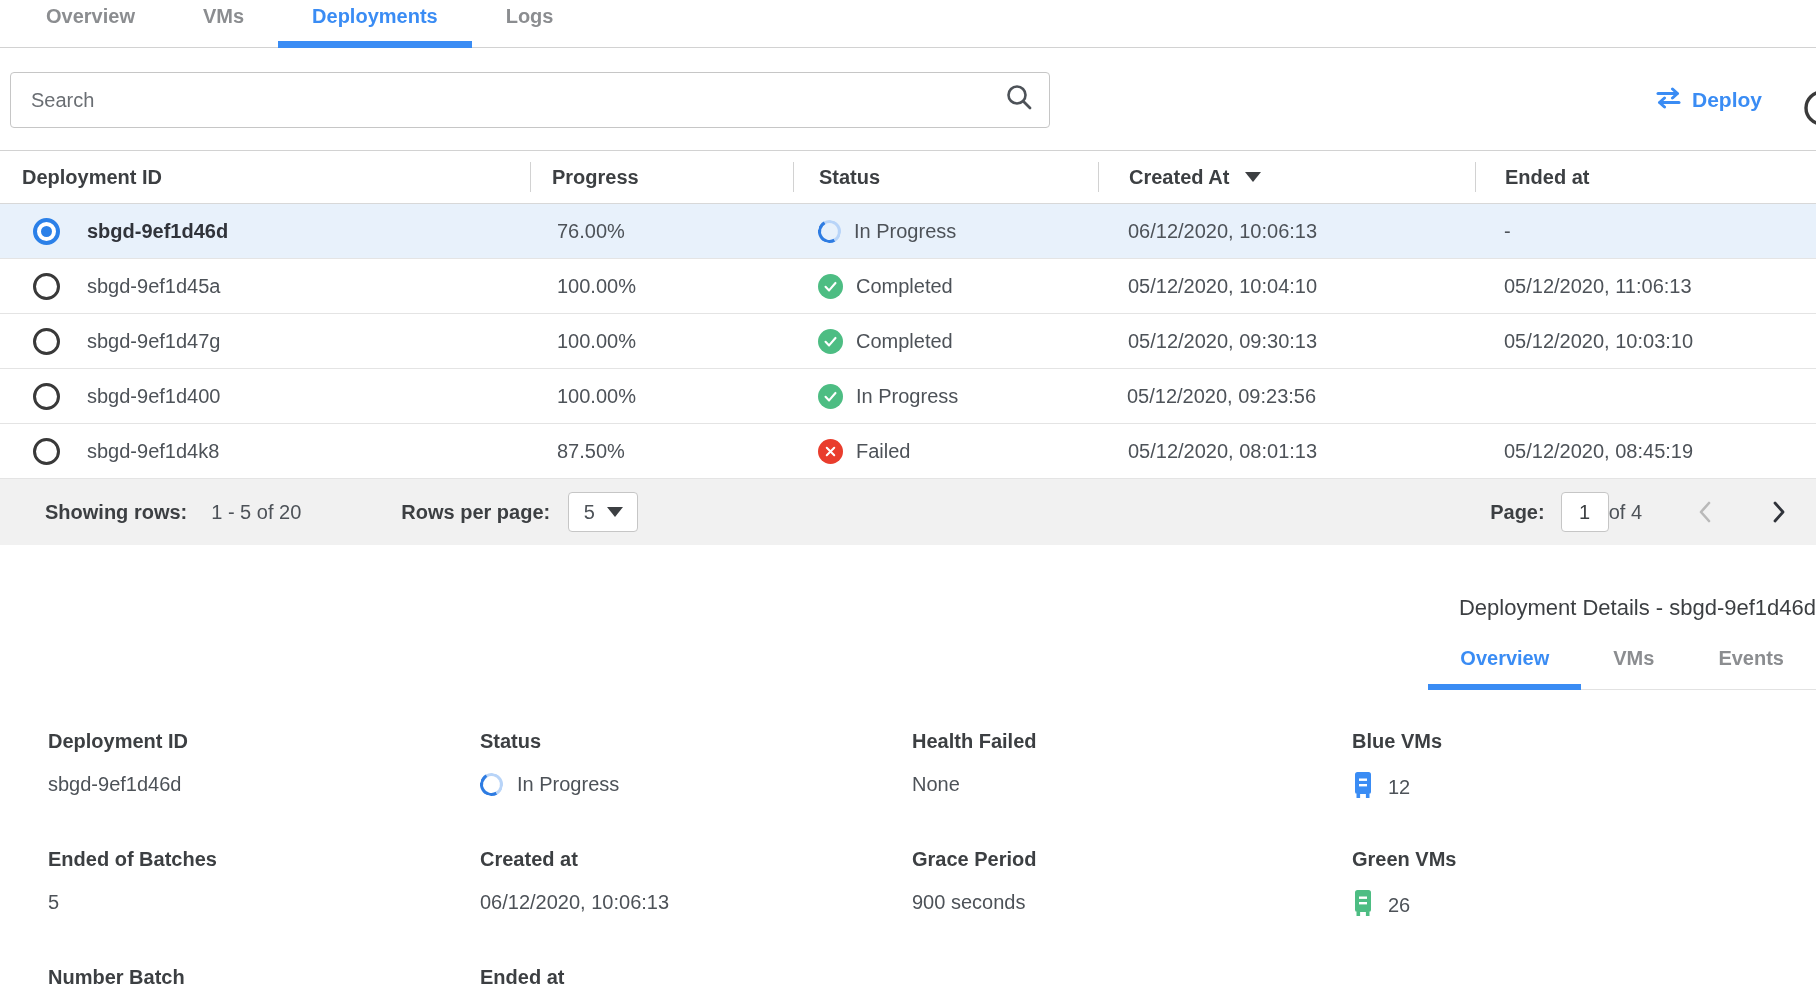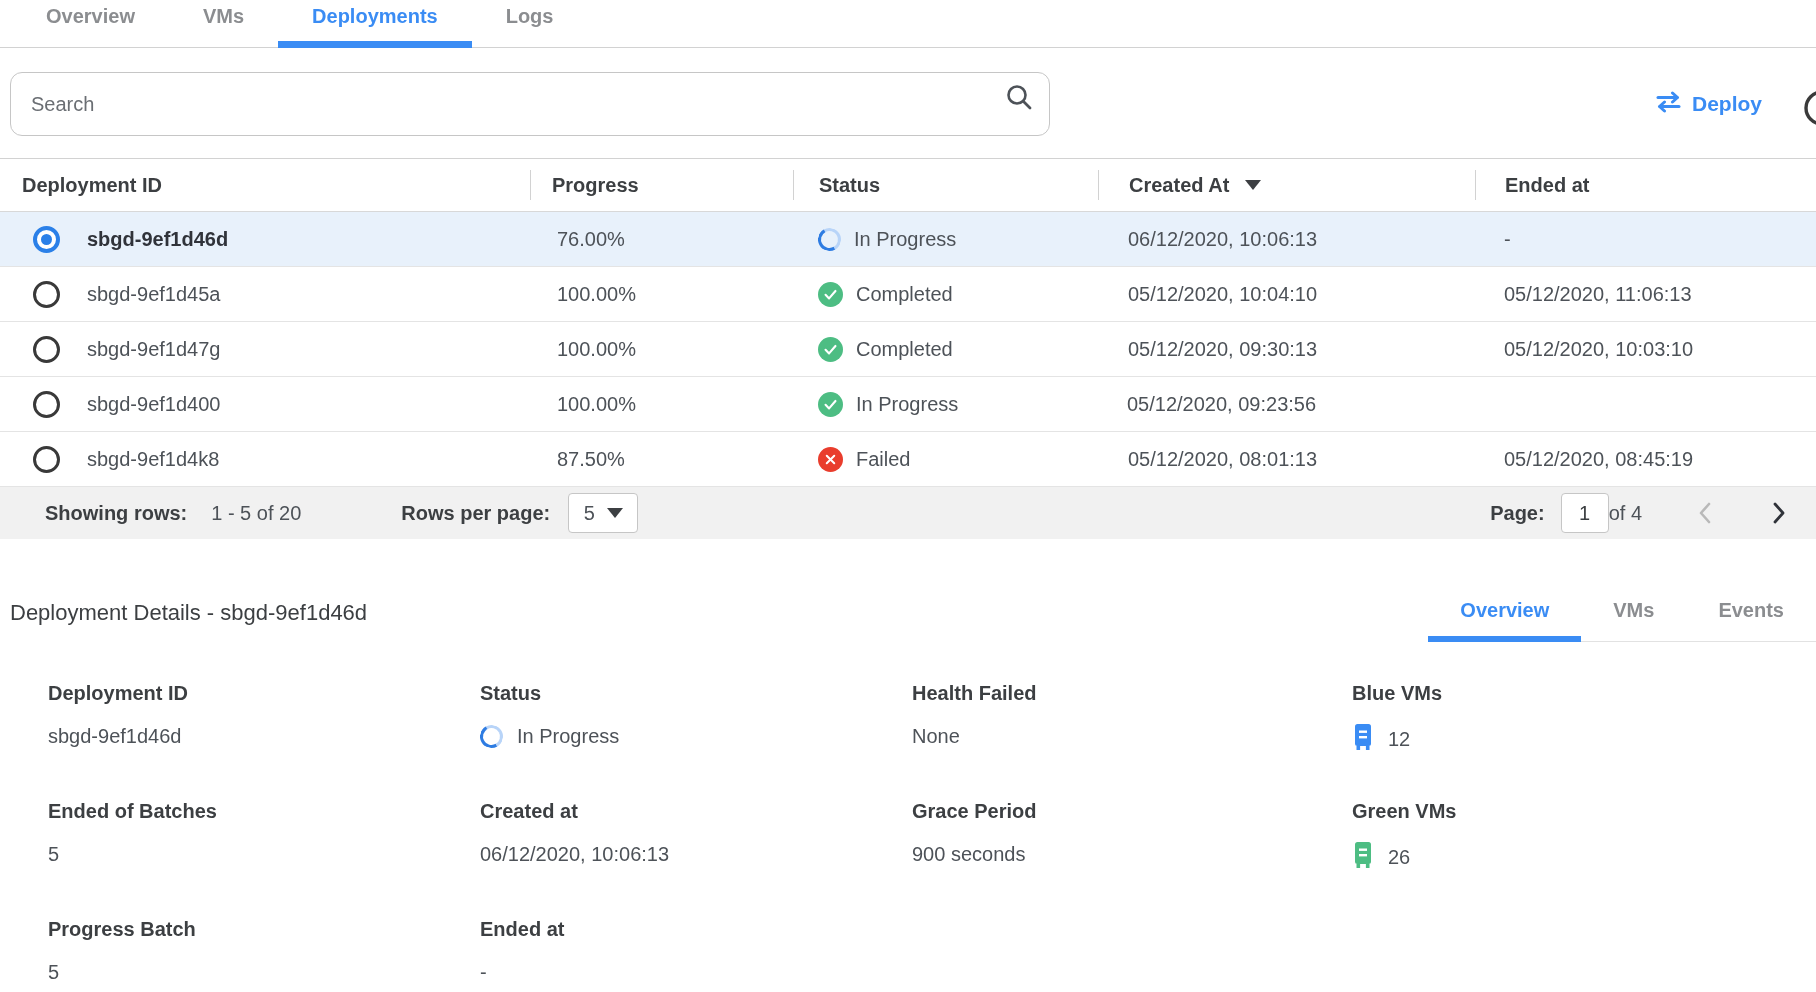--- a/index.html
+++ b/index.html
@@ -7,21 +7,21 @@
     font-family:"Liberation Sans", sans-serif; color:#3c3f42; }
 
   
   .top-tabs { display:flex; align-items:flex-end; height:48px; border-bottom:1px solid #d2d2d2; padding-left:12px; }
   .tab { padding:12px 34px 13px 34px; font-size:20px; font-weight:bold; color:#8b8d90; cursor:pointer; border-bottom:7px solid transparent; margin-bottom:-1px; }
   .tab.active { color:#3a8cf4; border-bottom-color:#3a8cf4; }
 
   
   .toolbar { display:flex; align-items:center; padding:24px 10px 22px 10px; }
   .search-wrap { position:relative; width:1040px; }
-  .search-input { width:1040px; height:64px; border:1px solid #c6c6c6; border-radius:12px;
+  .search-input { width:1040px; height:56px; border:1px solid #c6c6c6; border-radius:4px;
     font-size:20px; color:#3c3f42; padding:0 60px 0 20px; outline:none;
     font-family:"Liberation Sans", sans-serif; }
   .search-input::placeholder { color:#6a6e73; }
   .search-icon { position:absolute; right:16px; top:11px; }
   .deploy-btn { display:flex; align-items:center; gap:10px; margin-left:auto; margin-right:44px;
     color:#3a8cf4; font-size:21px; font-weight:bold; cursor:pointer; }
   .refresh-wrap { position:absolute; left:1798px; top:86px; width:18px; height:44px; overflow:hidden; }
 
   
   .tbl { border-top:1px solid #d2d2d2; }
@@ -45,36 +45,36 @@
   .radio.sel { border:4px solid #2b80e8; }
   .radio.sel::after { content:""; position:absolute; left:50%; top:50%; width:11px; height:11px;
     margin:-5.5px 0 0 -5.5px; border-radius:50%; background:#2b80e8; }
 
   .spinner { width:23px; height:23px; border-radius:50%; border:3.5px solid #b8d4f8;
     border-left-color:#2e7ce2; border-bottom-color:#2e7ce2; transform:rotate(15deg); }
   .stat-circle { width:25px; height:25px; border-radius:50%; display:flex; align-items:center; justify-content:center; flex:none; }
   .stat-green { background:#4dbd83; } .stat-red { background:#e93d2d; }
 
   
-  .tbl-foot { height:52px; background:#f1f1f1; display:flex; align-items:center; font-size:20px; color:#4d5258; }
+  .tbl-foot { height:66px; background:#f1f1f1; display:flex; align-items:center; font-size:20px; color:#4d5258; }
   .bold { font-weight:bold; color:#3c3f42; }
   .foot-show-label { margin-left:45px; }
   .foot-show-val { margin-left:24px;text-align:center; }
   .foot-rpp-label { margin-left:100px; }
   .rpp-box { margin-left:18px; width:70px; height:40px; background:#fff; border:1px solid #c6c6c6; border-radius:4px;
     display:flex; align-items:center; justify-content:center; gap:12px; cursor:pointer; }
   .dd-caret { width:0; height:0; border-left:8px solid transparent; border-right:8px solid transparent; border-top:10px solid #3c3f42; }
   .foot-right { margin-left:auto; display:flex; align-items:center; margin-right:26px; }
   .page-input { width:48px; height:40px; border:1px solid #c6c6c6; border-radius:4px; text-align:center;
     font-size:20px; color:#3c3f42; margin-left:16px; background:#fff; font-family:"Liberation Sans", sans-serif; }
   .page-of { margin-left:0; }
   .pg-btn { margin-left:52px; cursor:pointer; display:flex; align-items:center; }
 
   
-  .details-head { display:flex; align-items:flex-end; margin-top:50px; padding-left:10px; }
+  .details-head { display:flex; align-items:flex-end; margin-top:50px; padding-left:10px;flex-direction:column; }
   .details-title { font-size:22px; color:#3c3f42; padding-bottom:16px; }
   .details-tabs { margin-left:auto; display:flex; align-items:flex-end; border-bottom:1px solid #e2e2e2; }
   .dtab { padding:10px 32px 14px 32px; font-size:20px; font-weight:bold; color:#8b8d90; cursor:pointer;
     border-bottom:6px solid transparent; margin-bottom:-1px; }
   .dtab.active { color:#3a8cf4; border-bottom-color:#3a8cf4; }
 
   .fields { display:grid; grid-template-columns:432px 432px 440px 1fr; padding:40px 0 0 48px; row-gap:44px; }
   .field-label { font-size:20px; font-weight:bold; color:#3c3f42; margin-bottom:18px; }
   .field-value { font-size:20px; color:#4d5258; display:flex; align-items:center; gap:14px; min-height:27px; }
 </style>
@@ -302,21 +302,21 @@
           <rect x="7" y="13" width="8" height="2.4" fill="#fff"></rect>
           <rect x="4.5" y="23" width="3.6" height="4" fill="#4dbd83"></rect>
           <rect x="13.9" y="23" width="3.6" height="4" fill="#4dbd83"></rect>
         </svg>
       </span>
       <span>26</span>
     </div>
   </div>
 
   <div>
-    <div class="field-label">Progress Batch</div>
+    <div class="field-label">Number Batch</div>
     <div class="field-value">5</div>
   </div>
   <div>
     <div class="field-label">Ended at</div>
     <div class="field-value">-</div>
   </div>
   <div></div>
     <div></div>
 </div>
 

